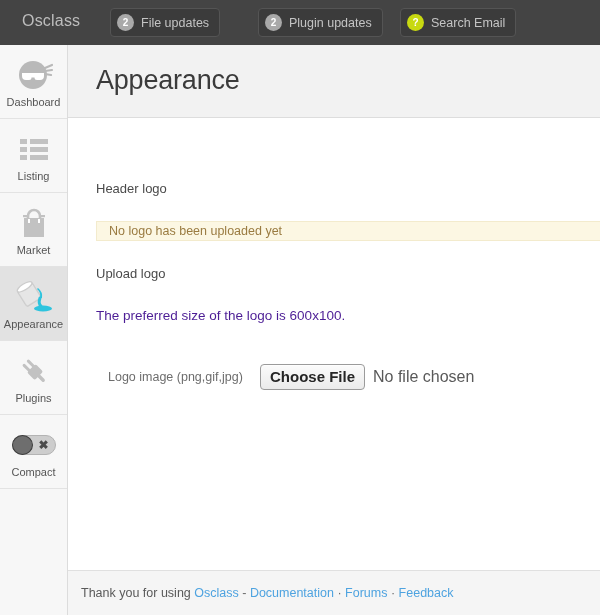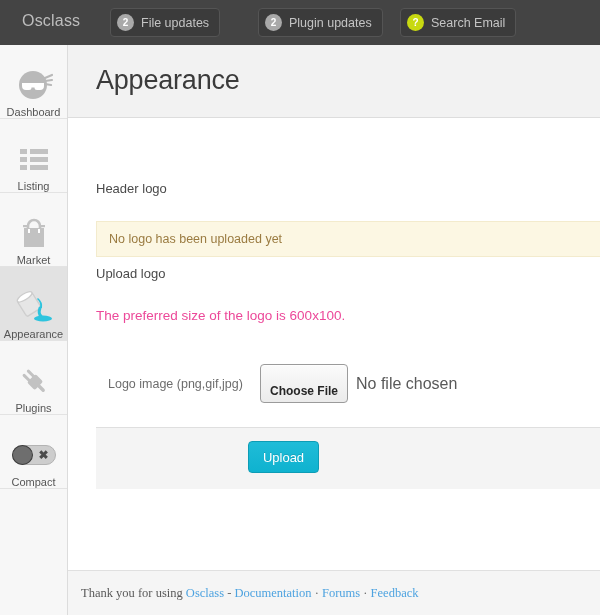--- a/index.html
+++ b/index.html
@@ -81,21 +81,21 @@
   }
   .navitem {
     position: relative;
     width: 67px;
     height: 74px;
     border-bottom: 1px solid #e3e3e3;
     box-sizing: border-box;
     display: flex;
     flex-direction: column;
     align-items: center;
-    justify-content: flex-end;
+    justify-content: center;
     cursor: pointer;
     background: #f7f7f7;
   }
   .navitem.active { background: #e2e2e2; }
   .navitem .nicon {
     height: 40px;
     display: flex;
     align-items: center;
     justify-content: center;
   }
@@ -181,63 +181,63 @@
     font-size: 13px;
     font-weight: 400;
     color: #4a4a4a;
   }
   #h-header-logo { top: 62px; }
   #h-upload-logo { top: 147px; }
 
   #alert {
     position: absolute;
     left: 28px; top: 102px;
-    width: 504px; height: 36px;
+    width: 504px; height: 20px;
     background: #fcf7e3;
     border: 1px solid #f3ebcd;
     border-right: none;
     box-sizing: border-box;
     display: flex;
     align-items: center;
     padding-left: 12px;
   }
   #alert-text {
     font-size: 12.5px;
     color: #9a7b41;
   }
 
   #helptext {
     position: absolute;
     left: 28px; top: 189px;
     font-size: 13.5px;
-    color: #ec4899;
+    color: #4c1d95;
     text-align: right;
   }
 
   #filerow {
     position: absolute;
     left: 40px; top: 245px;
     width: 470px;
     display: flex;
     align-items: center;
   }
   #file-label {
     font-size: 12.5px;
     color: #6d6d6d;
     width: 152px;
     text-align: left;
   }
   #choose-file {
-    font-size: 12px;
+    font-size: 15px;
     font-weight: bold;
     color: #262626;
     background: linear-gradient(to bottom, #fbfbfb, #ebebeb);
     border: 1px solid #9b9b9b;
     border-radius: 4px;
-    padding: 19px 9px 4px;
+    padding: 3px 9px 4px;
     cursor: pointer;
     font-family: "Liberation Sans", sans-serif;
     box-shadow: 0 1px 0 rgba(255,255,255,0.8) inset;
   }
   #file-status {
     font-size: 16px;
     color: #595959;
     margin-left: 8px;
   }
 
@@ -271,21 +271,20 @@
     background: #f5f5f5;
     border-top: 1px solid #e0e0e0;
     box-sizing: border-box;
   }
   #footer-inner {
     position: absolute;
     left: 13px; top: 15px;
     font-size: 12.5px;
     color: #595959;
     white-space: nowrap;
-    font-family: Liberation Serif, serif;
   }
   #footer-inner a {
     color: #4ea3e0;
     text-decoration: none;
   }
   .sep { color: #6a6a6a; }
 </style>
 </head>
 <body>
 
@@ -409,23 +408,20 @@
     <div class="sect-h" id="h-upload-logo">Upload logo</div>
 
     <div id="helptext">The preferred size of the logo is 600x100.</div>
 
     <div id="filerow">
       <span id="file-label">Logo image (png,gif,jpg)</span>
       <button id="choose-file">Choose File</button>
       <span id="file-status">No file chosen</span>
     </div>
 
-    <div id="formfooter">
-      <button id="upload-btn">Upload</button>
-    </div>
 
   </div>
 </div>
 
 <div id="footer">
   <div id="footer-inner">
     <span>Thank you for using</span>
     <a href="#">Osclass</a>
     <span class="sep">-</span>
     <a href="#">Documentation</a>

